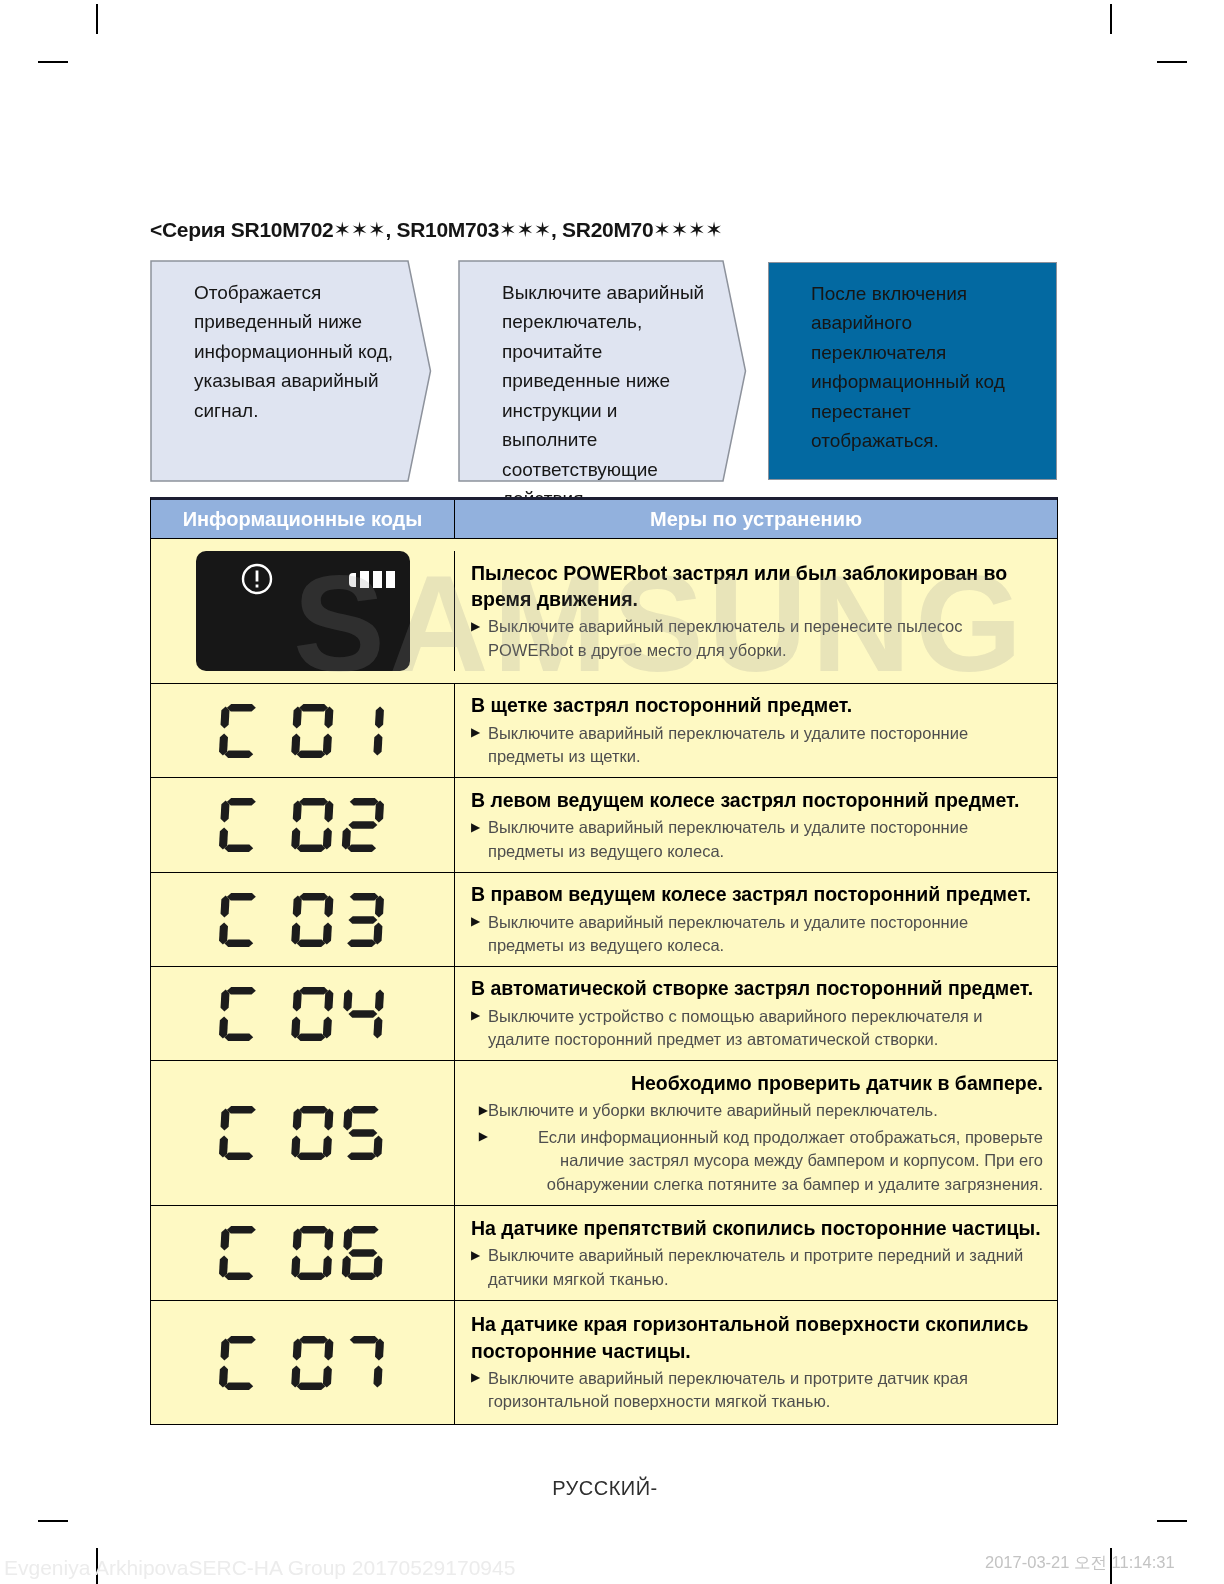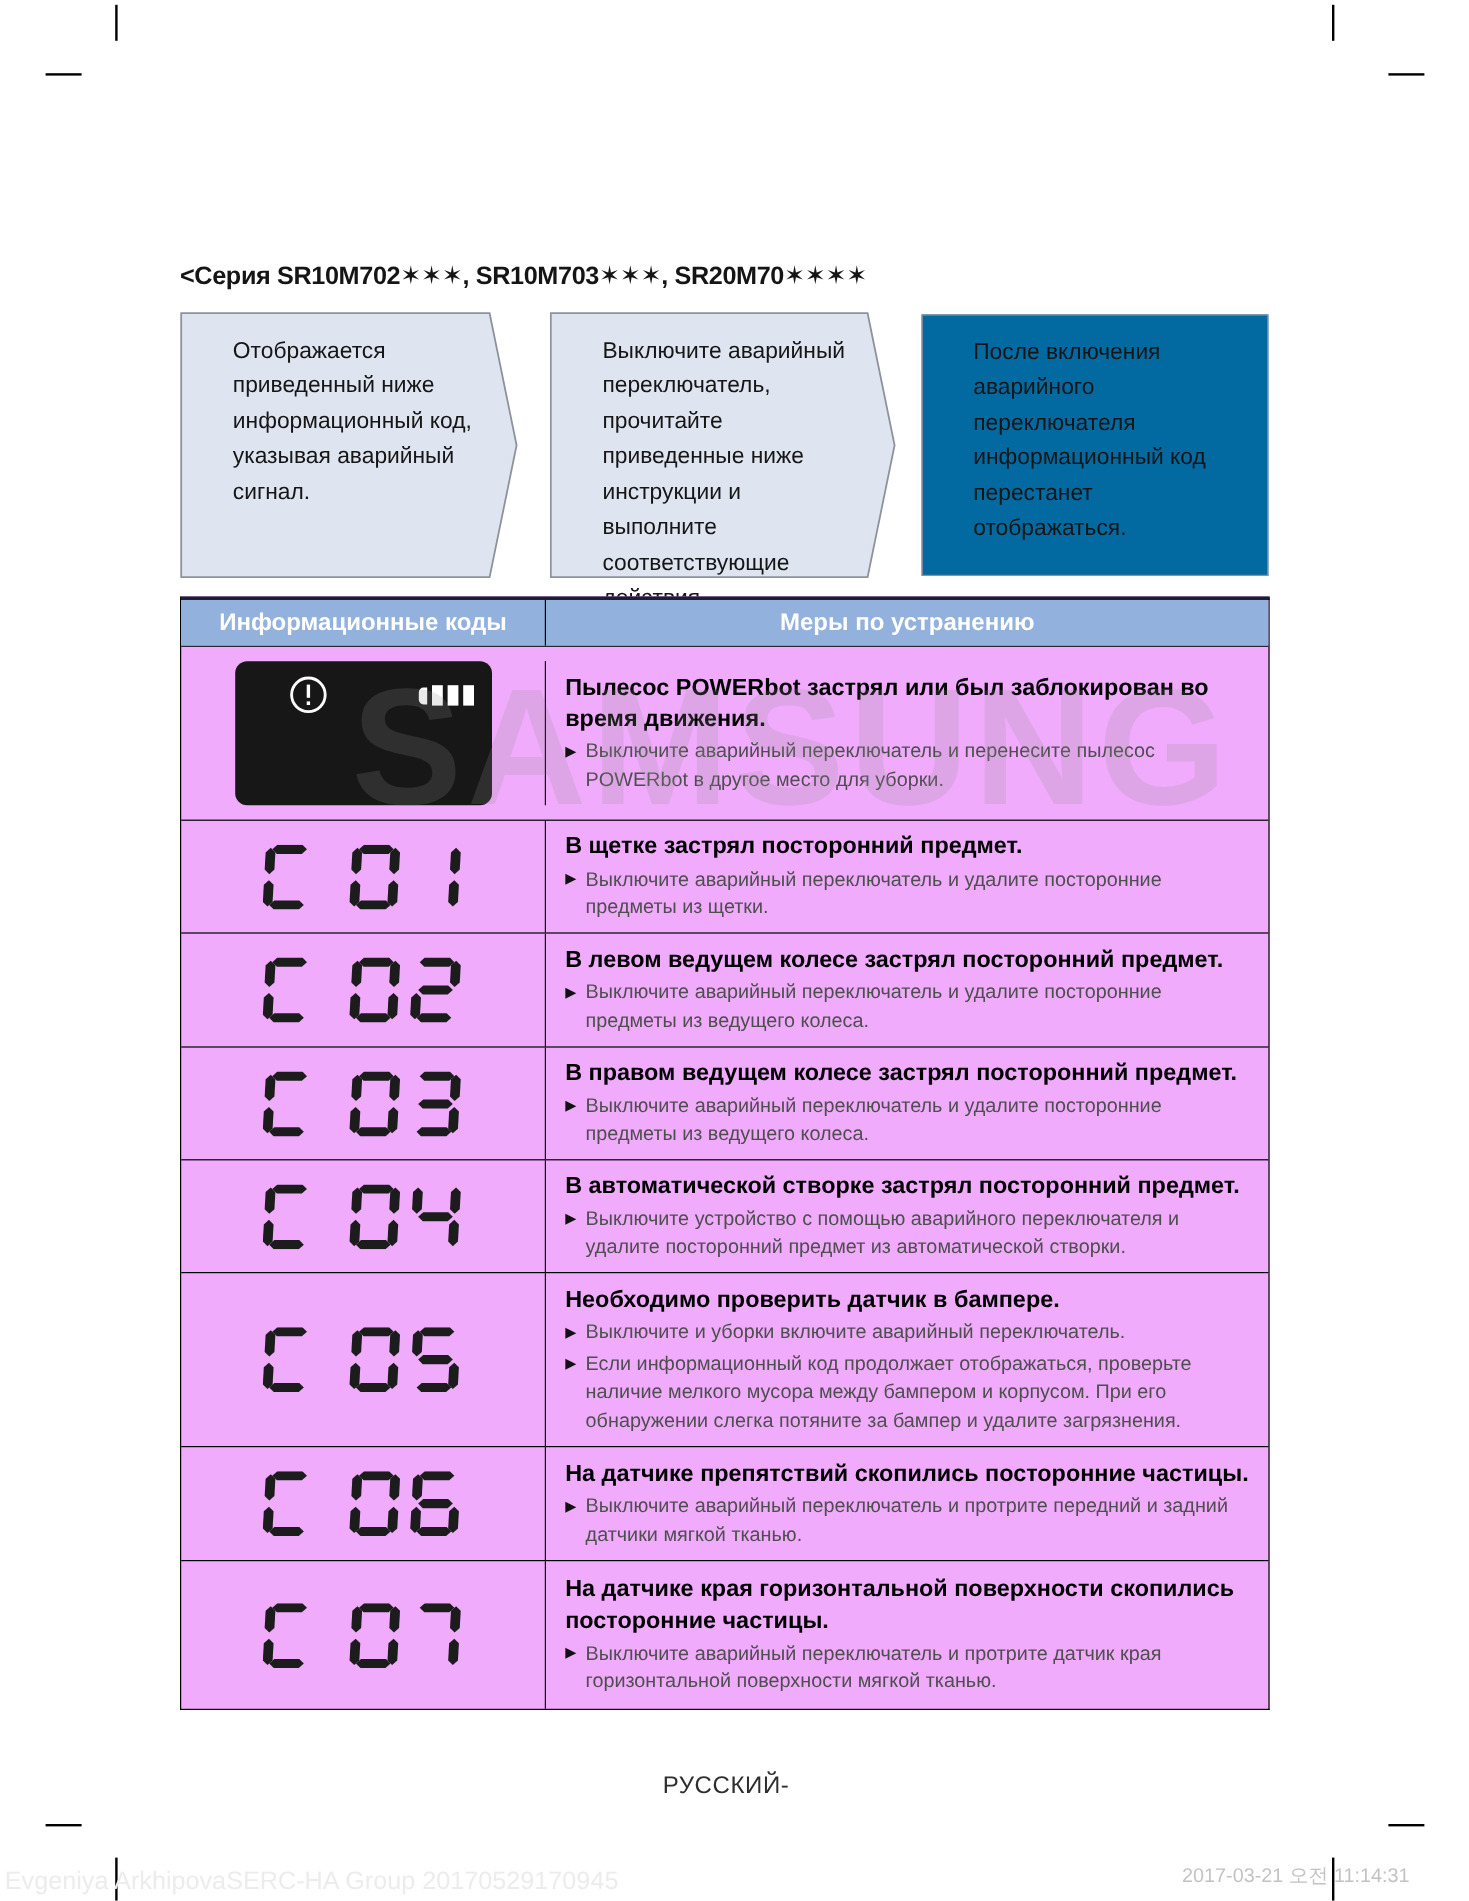--- a/index.html
+++ b/index.html
@@ -21,21 +21,21 @@
     position:absolute;top:262px;height:218px;background:#0369a1;border:1.5px solid #8d929c;
     box-sizing:border-box;
   }
   .flow-text{
     position:absolute;left:44px;top:18px;right:30px;font-size:19px;line-height:1.55;color:#161616;
   }
   .flow-rect .flow-text{left:42px;top:16px;right:18px;}
   
   .info-table{
     position:absolute;left:150px;top:497px;width:908px;box-sizing:border-box;
-    border:1px solid #000;border-top:3px solid #1c1e33;background:#f0abfc;
+    border:1px solid #000;border-top:3px solid #1c1e33;background:#fef9c3;
   }
   .t-head{display:flex;border-bottom:1px solid #000;}
   .h-cell{
     background:#92b1dd;color:#fff;font-weight:bold;font-size:20px;height:38px;
     display:flex;align-items:center;justify-content:center;box-sizing:border-box;
   }
   .h-cell.c1{width:304px;border-right:1px solid #000;}
   .h-cell.c2{flex:1;}
   .t-row{display:flex;box-sizing:border-box;border-bottom:1px solid #000;}
   .t-row:last-child{border-bottom:none;justify-content:space-between;}
@@ -264,21 +264,21 @@
           </svg>
         </div>
         <div class="c-right">
           <div class="r-title">В автоматической створке застрял посторонний предмет.</div>
           <div class="bullet">
             <span class="arr">▶</span>
             <span class="txt">Выключите устройство с помощью аварийного переключателя и удалите посторонний предмет из автоматической створки.</span>
           </div>
         </div>
       </div>
-      <div class="t-row" style="height: 145px;">
+      <div class="t-row" style="height: 145px; text-align: right;">
         <div class="c-left">
           <svg viewBox="0 0 186 64" width="168" height="54" preserveAspectRatio="none">
             <g transform="translate(3,0) skewX(-3)">
               <polygon points="6,4.5 10.5,0 33.5,0 38,4.5 33.5,9 10.5,9" fill="#1c1c1c"></polygon>
               <polygon points="6,59.5 10.5,55 33.5,55 38,59.5 33.5,64 10.5,64" fill="#1c1c1c"></polygon>
               <polygon points="4.5,35 9,39.5 9,56.5 4.5,61 0,56.5 0,39.5" fill="#1c1c1c"></polygon>
               <polygon points="4.5,3 9,7.5 9,24.5 4.5,29 0,24.5 0,7.5" fill="#1c1c1c"></polygon>
             </g>
             <g transform="translate(83,0) skewX(-3)">
               <polygon points="6,4.5 10.5,0 33.5,0 38,4.5 33.5,9 10.5,9" fill="#1c1c1c"></polygon>
@@ -298,21 +298,21 @@
           </svg>
         </div>
         <div class="c-right">
           <div class="r-title">Необходимо проверить датчик в бампере.</div>
           <div class="bullet">
             <span class="arr">▶</span>
             <span class="txt">Выключите и уборки включите аварийный переключатель.</span>
           </div>
           <div class="bullet">
             <span class="arr">▶</span>
-            <span class="txt">Если информационный код продолжает отображаться, проверьте наличие мелкого мусора между бампером и корпусом. При его обнаружении слегка потяните за бампер и удалите загрязнения.</span>
+            <span class="txt">Если информационный код продолжает отображаться, проверьте наличие застрял мусора между бампером и корпусом. При его обнаружении слегка потяните за бампер и удалите загрязнения.</span>
           </div>
         </div>
       </div>
       <div class="t-row" style="height: 95px;">
         <div class="c-left">
           <svg viewBox="0 0 186 64" width="168" height="54" preserveAspectRatio="none">
             <g transform="translate(3,0) skewX(-3)">
               <polygon points="6,4.5 10.5,0 33.5,0 38,4.5 33.5,9 10.5,9" fill="#1c1c1c"></polygon>
               <polygon points="6,59.5 10.5,55 33.5,55 38,59.5 33.5,64 10.5,64" fill="#1c1c1c"></polygon>
               <polygon points="4.5,35 9,39.5 9,56.5 4.5,61 0,56.5 0,39.5" fill="#1c1c1c"></polygon>

